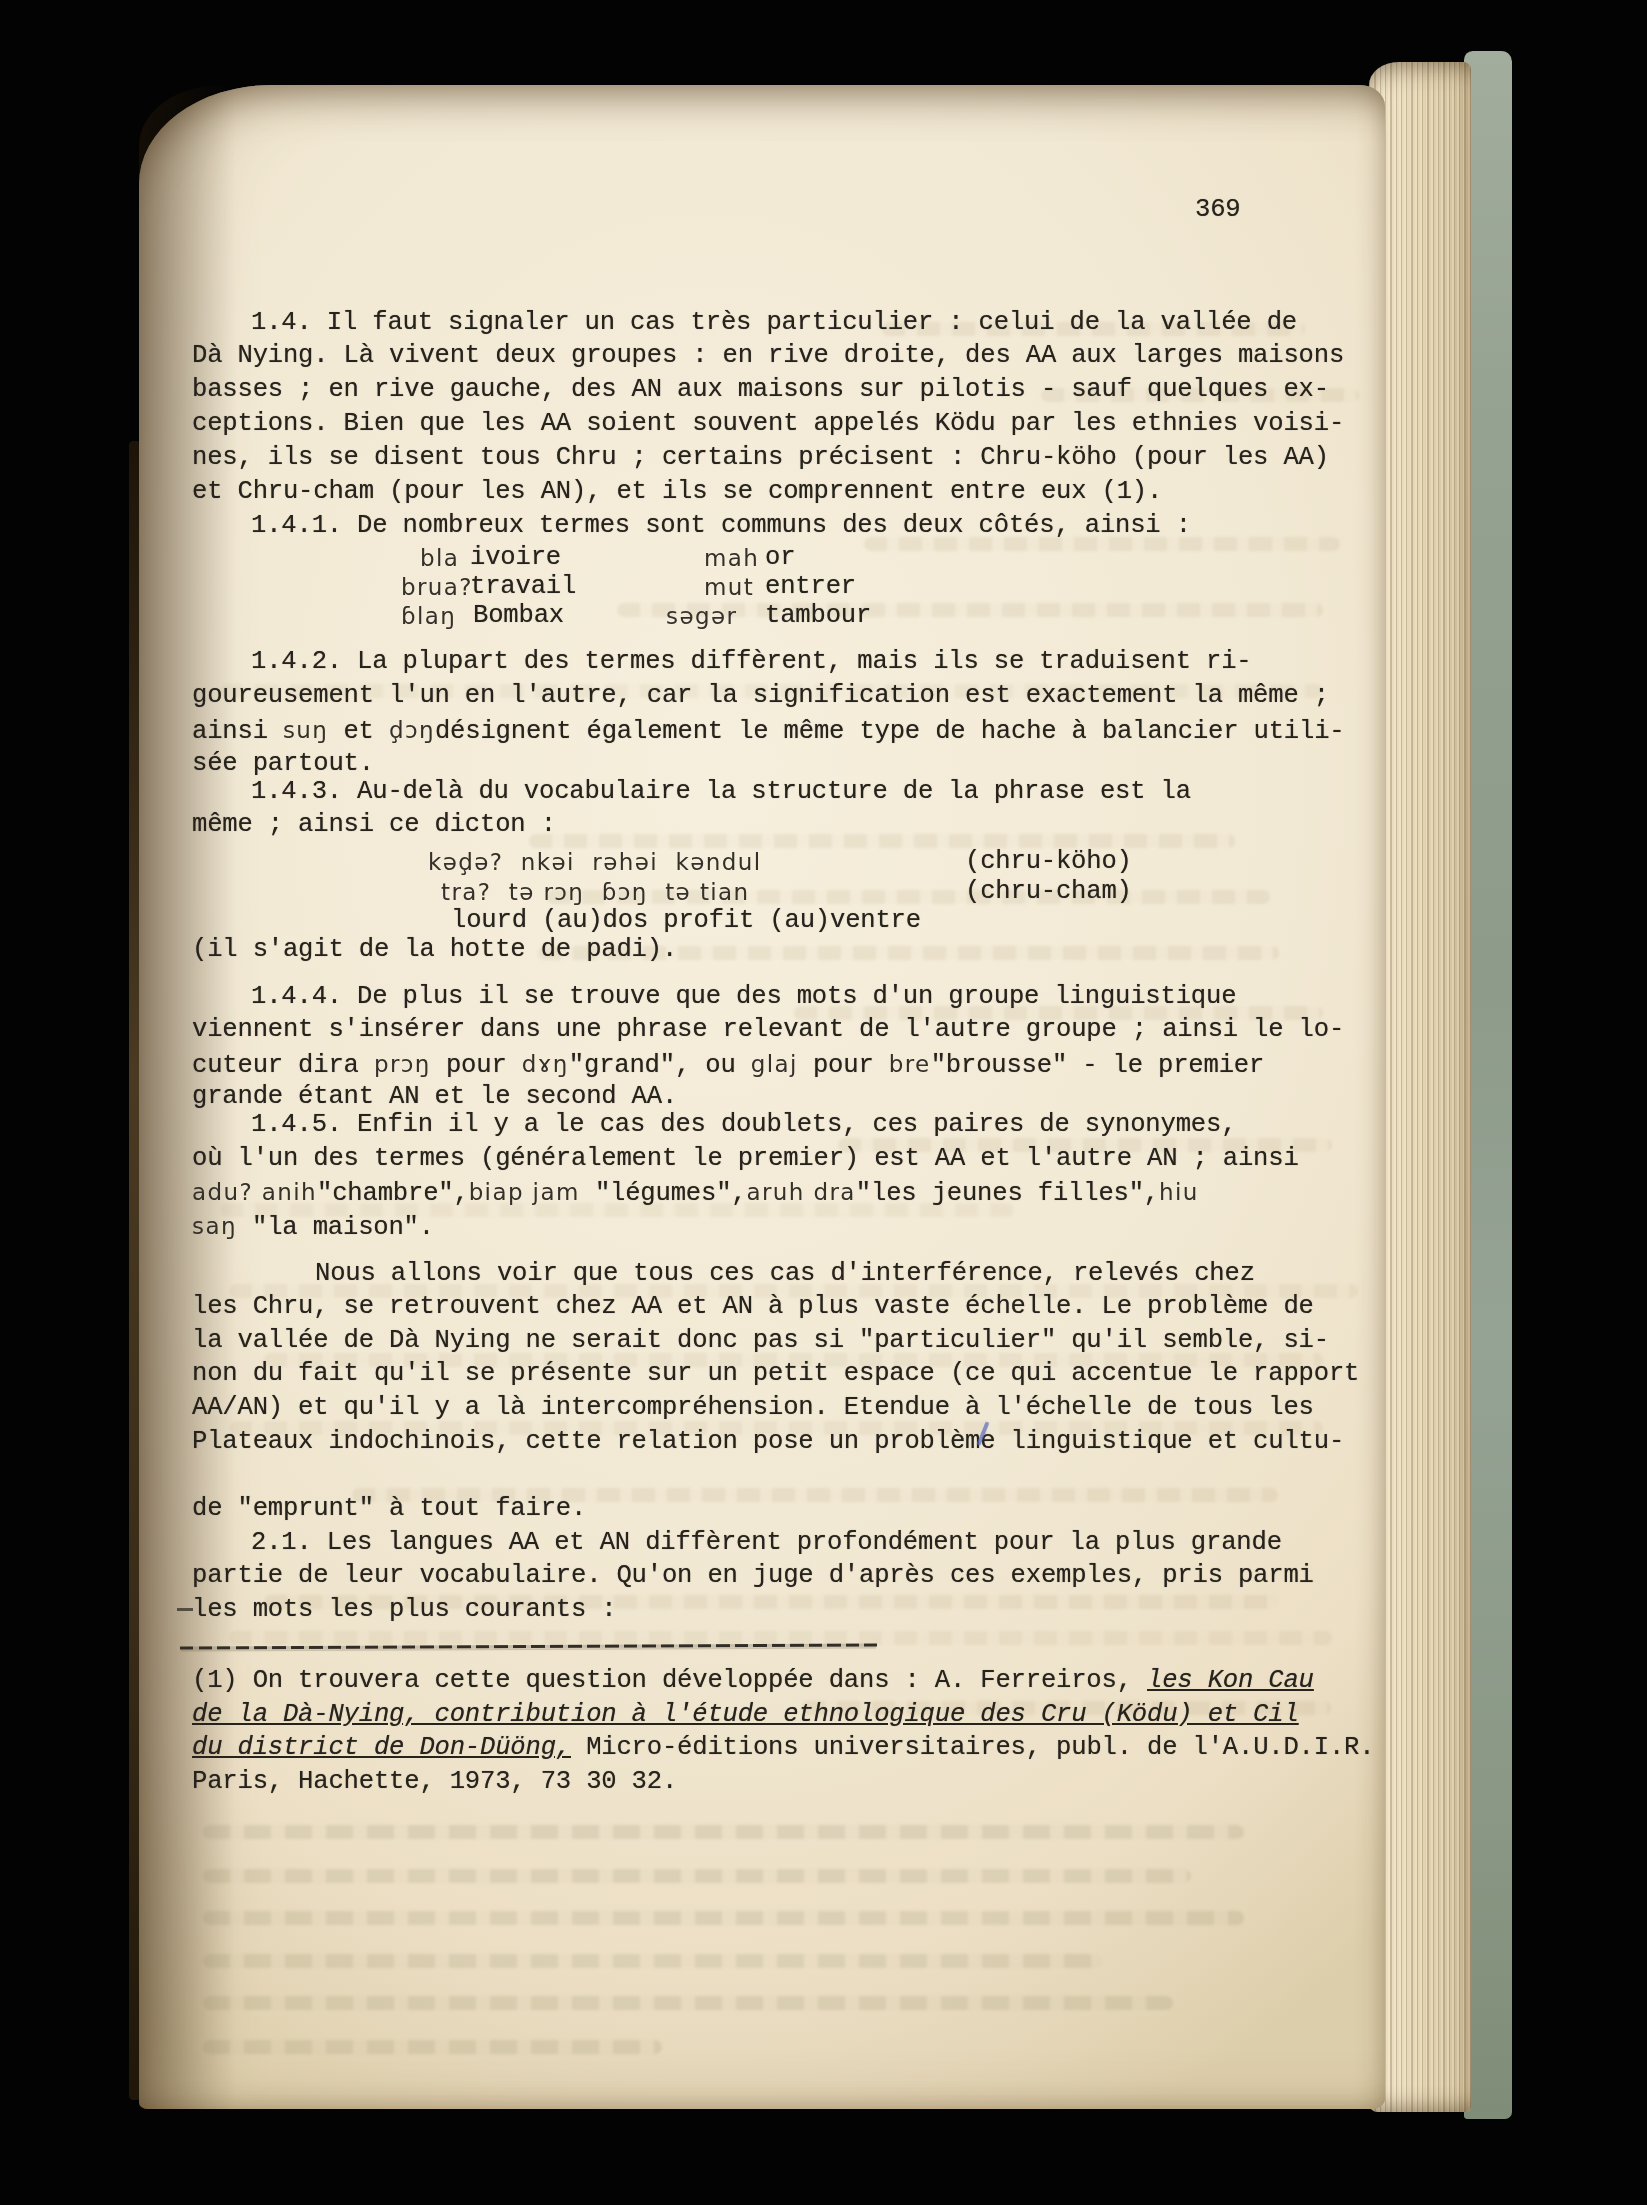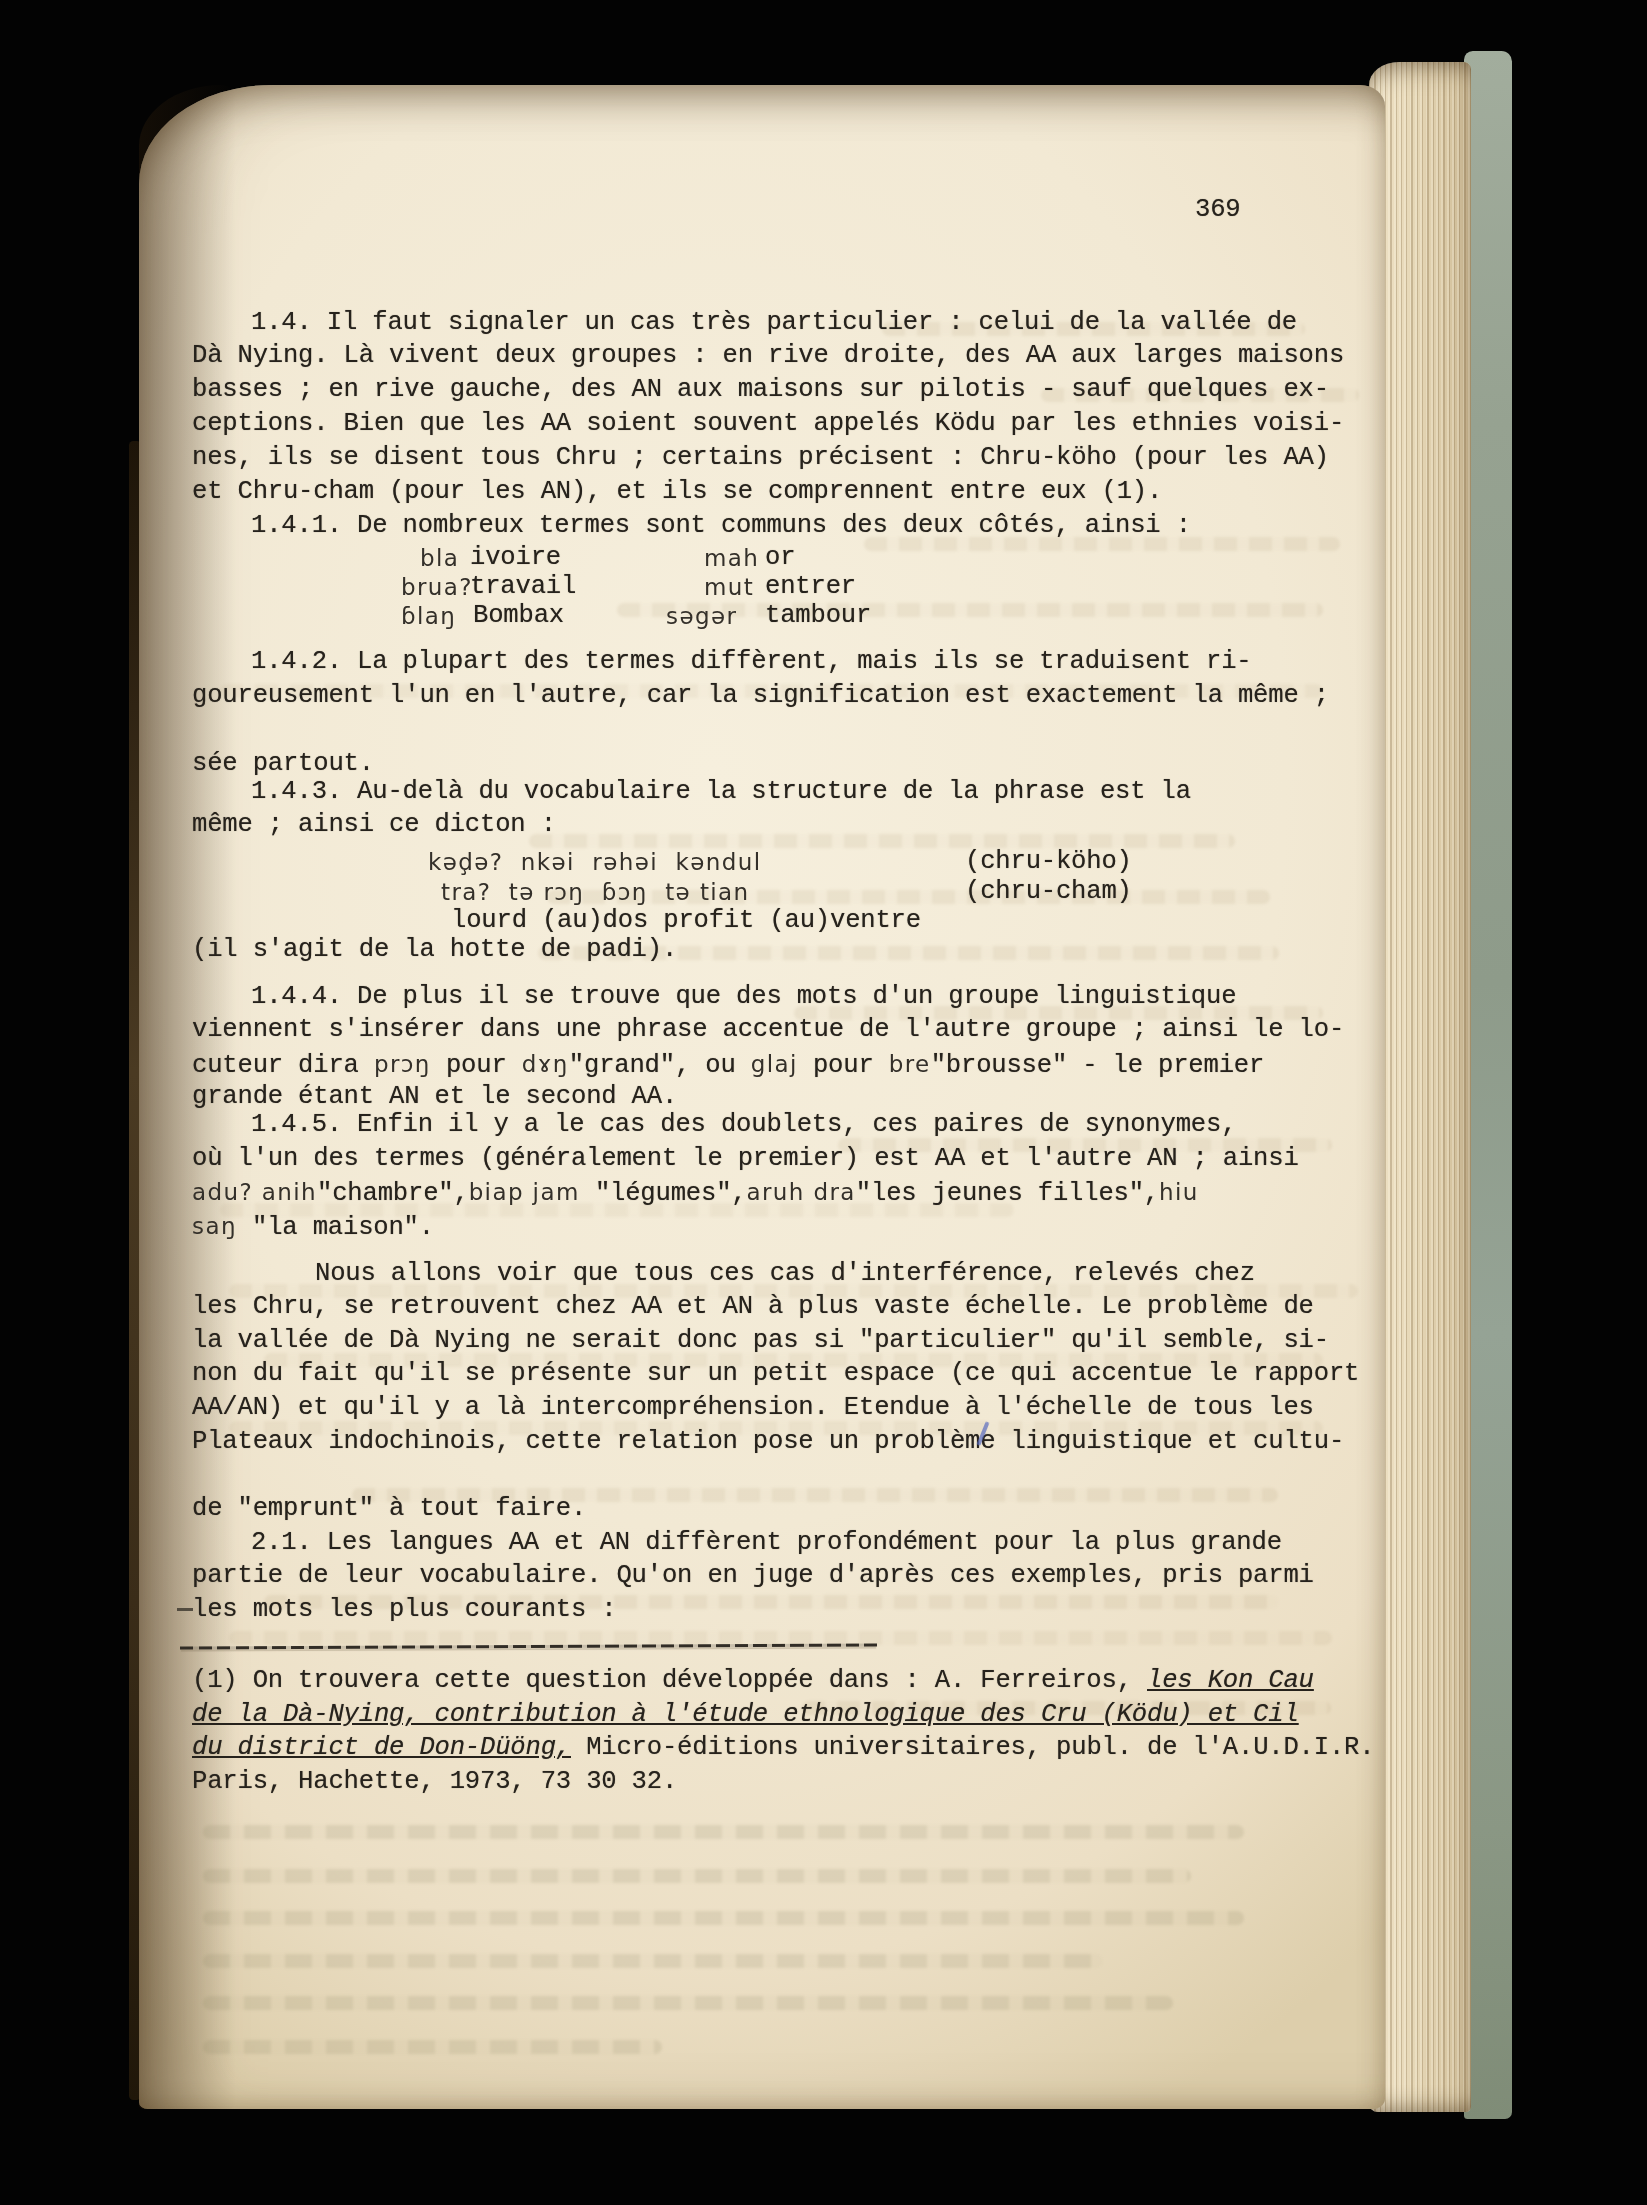--- a/index.html
+++ b/index.html
@@ -105,38 +105,39 @@
     </div>
     <div class="line" style="left:0;top:514px;width:100%">
       <span class="ph col" style="left:262px">ɓlaŋ</span>
       <span class="col" style="left:334px">Bombax</span>
       <span class="ph col" style="left:527px">səgər</span>
       <span class="col" style="left:626px">tambour</span>
     </div>
 
     <div class="line" style="left:112px;top:560px">1.4.2. La plupart des termes diffèrent, mais ils se traduisent ri-</div>
     <div class="line" style="left:53px;top:594px">goureusement l'un en l'autre, car la signification est exactement la même ;</div>
+    <div class="line" style="left:53px;top:628px"><span>ainsi </span><span class="ph">suŋ</span><span> et </span><span class="ph">ḑɔŋ</span><span>désignent également le même type de hache à balancier utili-</span></div>
     <div class="line" style="left:53px;top:662px">sée partout.</div>
 
     <div class="line" style="left:112px;top:690px">1.4.3. Au-delà du vocabulaire la structure de la phrase est la</div>
     <div class="line" style="left:53px;top:723px">même ; ainsi ce dicton :</div>
 
     <div class="line" style="left:0;top:760px;width:100%">
       <span class="ph col" style="left:289px">kəḑə?  nkəi  rəhəi  kəndul</span>
       <span class="col" style="left:826px">(chru-köho)</span>
     </div>
     <div class="line" style="left:312px;top:819px">lourd (au)dos profit (au)ventre</div>
     <div class="line" style="left:0;top:790px;width:100%">
       <span class="ph col" style="left:302px">tra?  tə rɔŋ  ɓɔŋ  tə tian</span>
       <span class="col" style="left:826px">(chru-cham)</span>
     </div>
     <div class="line" style="left:53px;top:848px">(il s'agit de la hotte de padi).</div>
 
     <div class="line" style="left:112px;top:895px">1.4.4. De plus il se trouve que des mots d'un groupe linguistique</div>
-    <div class="line" style="left:53px;top:928px">viennent s'insérer dans une phrase accentue de l'autre groupe ; ainsi le lo-</div>
+    <div class="line" style="left:53px;top:928px">viennent s'insérer dans une phrase relevant de l'autre groupe ; ainsi le lo-</div>
     <div class="line" style="left:53px;top:962px"><span>cuteur dira </span><span class="ph">prɔŋ</span><span> pour </span><span class="ph">dɤŋ</span><span>"grand", ou </span><span class="ph">glaj</span><span> pour </span><span class="ph">bre</span><span>"brousse" - le premier</span></div>
     <div class="line" style="left:53px;top:995px">grande étant AN et le second AA.</div>
 
     <div class="line" style="left:112px;top:1023px">1.4.5. Enfin il y a le cas des doublets, ces paires de synonymes,</div>
     <div class="line" style="left:53px;top:1057px">où l'un des termes (généralement le premier) est AA et l'autre AN ; ainsi</div>
     <div class="line" style="left:53px;top:1090px"><span class="ph">adu? anih</span><span>"chambre",</span><span class="ph">biap jam</span><span> "légumes",</span><span class="ph">aruh dra</span><span>"les jeunes filles",</span><span class="ph">hiu</span></div>
     <div class="line" style="left:53px;top:1124px"><span class="ph">saŋ</span><span> "la maison".</span></div>
 
     <div class="line" style="left:176px;top:1172px">Nous allons voir que tous ces cas d'interférence, relevés chez</div>
     <div class="line" style="left:53px;top:1205px">les Chru, se retrouvent chez AA et AN à plus vaste échelle. Le problème de</div>

